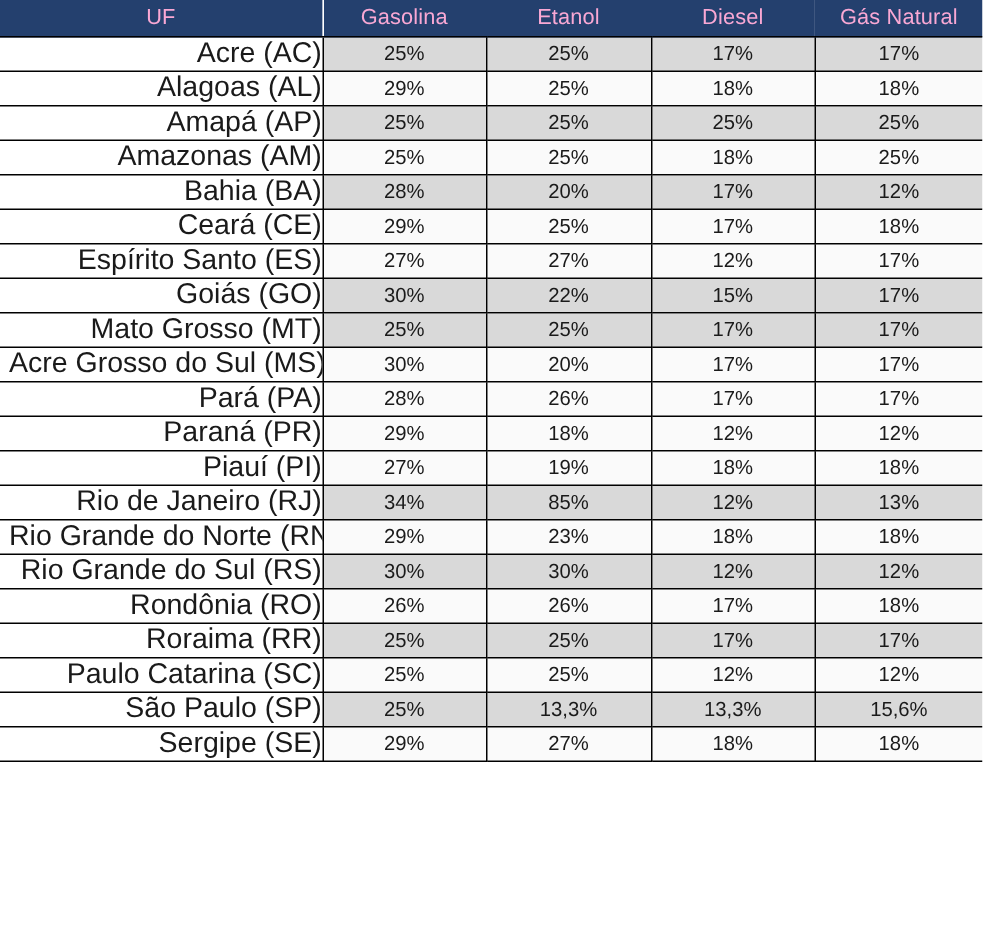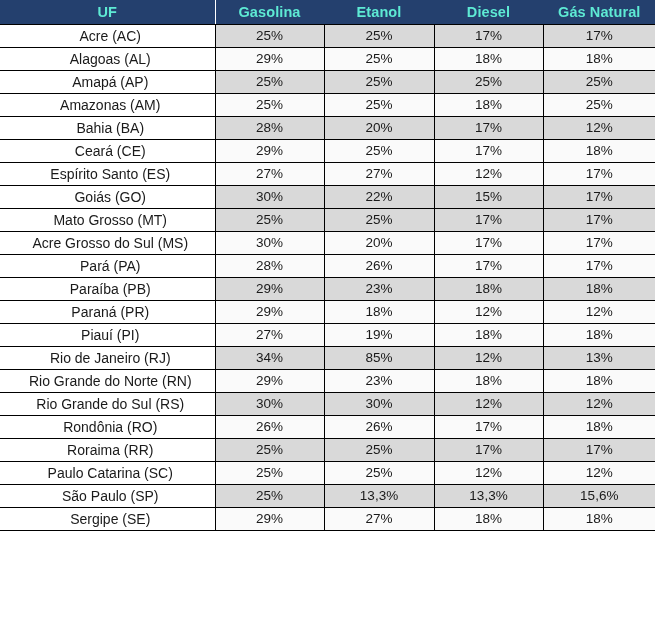--- a/index.html
+++ b/index.html
@@ -23,22 +23,22 @@
   }
   
   col.c-uf     { width: 215px; }
   col.c-gas    { width: 109px; }
   col.c-eta    { width: 110px; }
   col.c-die    { width: 109px; }
   col.c-gnv    { width: 112px; }
 
   thead th {
     background: #24406e;
-    color: #5eead4;
-    font-weight: bold;
+    color: #f9a8d4;
+    font-weight: normal;
     font-size: 14.5px;
     height: 24px;
     line-height: 24px;
     padding: 0;
     border-right: 1px solid #24406e;
     border-bottom: 1px solid #000000;
     letter-spacing: 0.1px;
   }
   thead th:last-child { border-right: none; }
   thead th.th-uf { border-right: 1px solid #ffffff; }
@@ -49,23 +49,23 @@
     padding: 0;
     border-bottom: 1px solid #000000;
     border-right: 1px solid #000000;
     white-space: nowrap;
     overflow: hidden;
   }
   tbody td:last-child { border-right: none; }
 
   td.uf-cell {
     background: #ffffff;
-    text-align: center;
+    text-align: right;
     padding-left: 6px;
-    font-size: 14px;
+    font-size: 19px;
   }
   td.val-cell {
     text-align: center;
     font-size: 13.5px;
   }
   tr.row-shaded td.val-cell { background: #d9d9d9; }
   tr.row-plain  td.val-cell { background: #fafafa; }
 </style>
 </head>
 <body>
@@ -158,27 +158,20 @@
         <td class="val-cell">17%</td>
         <td class="val-cell">17%</td>
       </tr>
       <tr class="row-plain">
         <td class="uf-cell">Pará (PA)</td>
         <td class="val-cell">28%</td>
         <td class="val-cell">26%</td>
         <td class="val-cell">17%</td>
         <td class="val-cell">17%</td>
       </tr>
-      <tr class="row-shaded">
-        <td class="uf-cell">Paraíba (PB)</td>
-        <td class="val-cell">29%</td>
-        <td class="val-cell">23%</td>
-        <td class="val-cell">18%</td>
-        <td class="val-cell">18%</td>
-      </tr>
       <tr class="row-plain">
         <td class="uf-cell">Paraná (PR)</td>
         <td class="val-cell">29%</td>
         <td class="val-cell">18%</td>
         <td class="val-cell">12%</td>
         <td class="val-cell">12%</td>
       </tr>
       <tr class="row-plain">
         <td class="uf-cell">Piauí (PI)</td>
         <td class="val-cell">27%</td>

